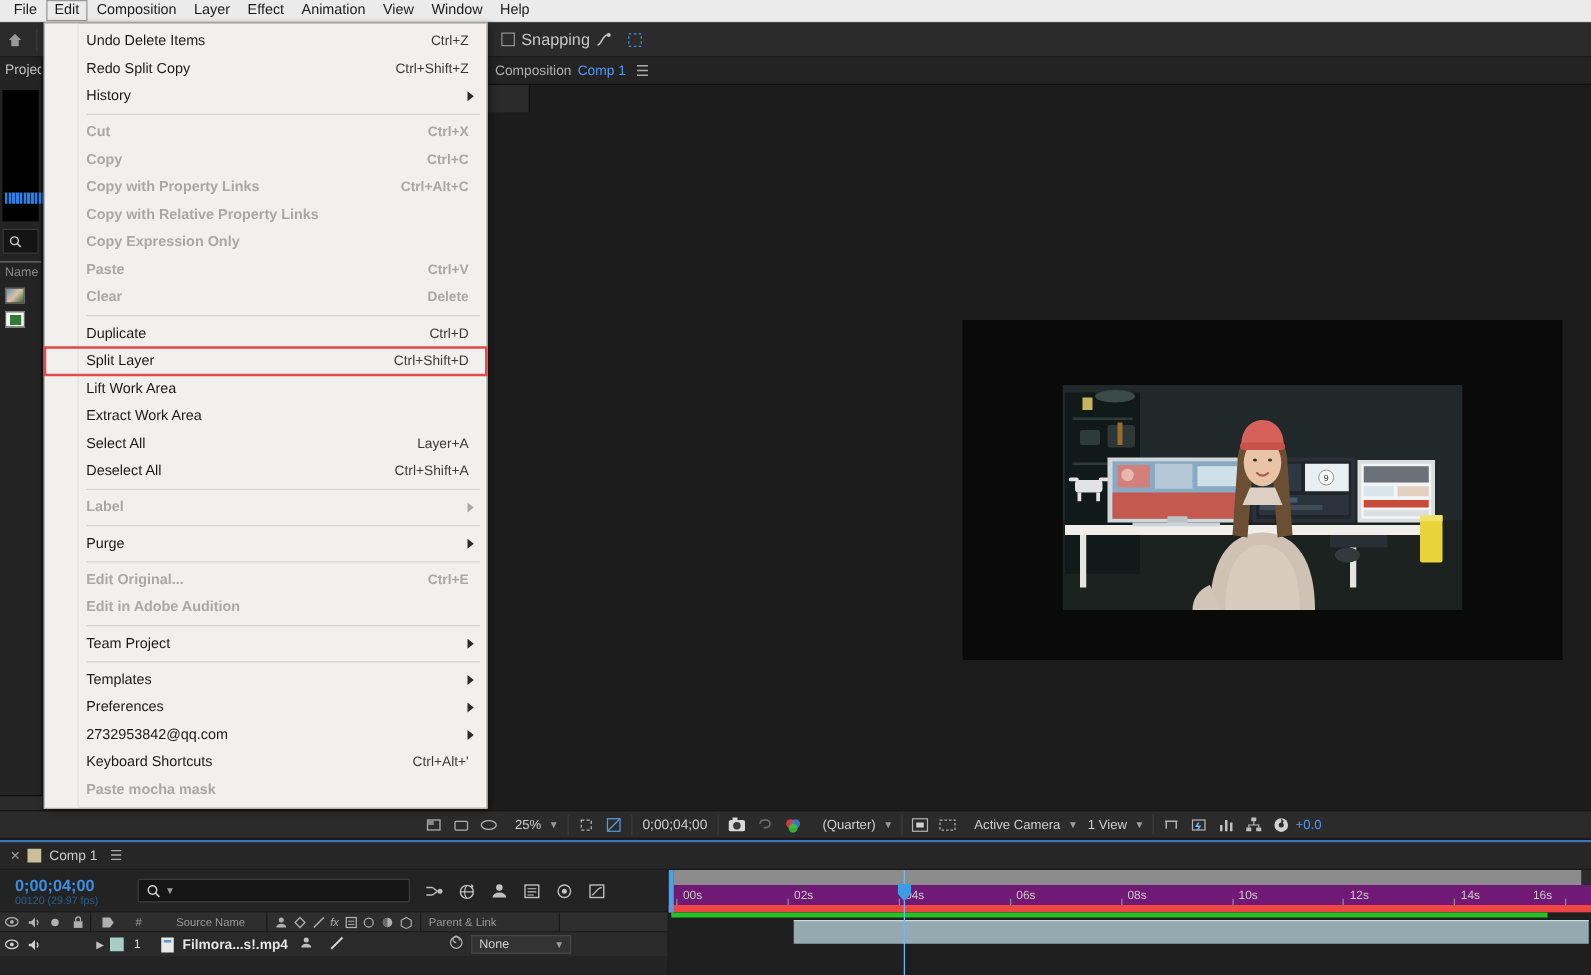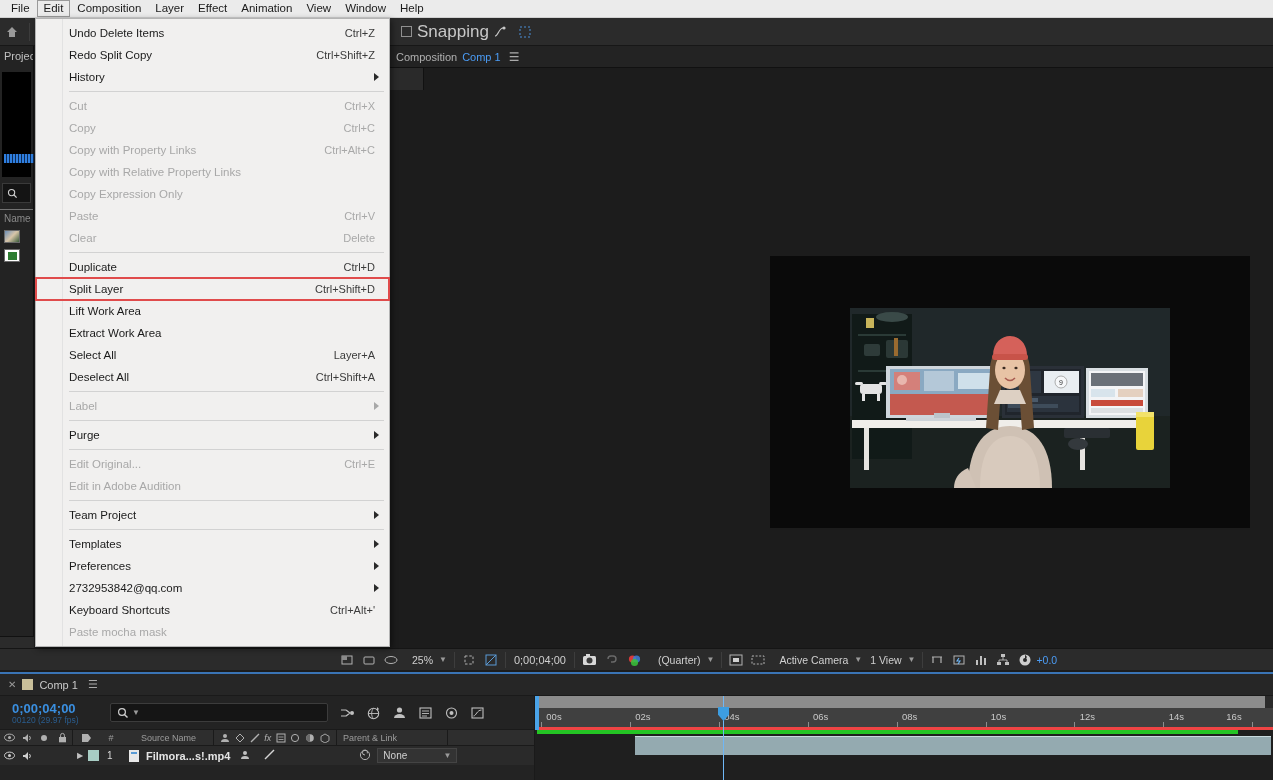--- a/index.html
+++ b/index.html
@@ -37,21 +37,21 @@
   .tool {
     width: 22px; height: 22px; margin: 0 1px;
     display: flex; align-items: center; justify-content: center;
     color: #b6b6b6; font-size: 12px;
   }
   .tool.sel { background: #3d3d3d; }
   .tool.sel svg { fill: #3a7ff0; }
   .tsep { width: 1px; height: 18px; background: #3c3c3c; margin: 0 5px; }
   .snapchk {
     display: flex; align-items: center; gap: 5px;
-    margin-left: 8px; color: #c8c8c8; font-size: 17px;
+    margin-left: 8px; color: #c8c8c8; font-size: 13px;
   }
   .chkbox { width: 11px; height: 11px; border: 1px solid #909090; background: #2b2b2b; }
 
   
   .projpanel {
     position: absolute; left: 0; top: 28px; width: 34px; height: 610px;
     background: #232323; border-right: 1px solid #111;
   }
   .projpanel .ptitle {
     height: 22px; font-size: 11px; color: #c0c0c0;
@@ -181,21 +181,21 @@
     color: #d0d0d0; font-size: 10px;
   }
 
   
   .tlright {
     position: absolute; left: 534px; top: 22px; right: 0; bottom: 0;
     border-left: 1px solid #1a1a1a;
   }
   .ruler {
     position: absolute; left: 0; top: 12px; right: 0; height: 22px;
-    background: #404040; border-bottom: 3px solid #ef4444;
+    background: #701a75; border-bottom: 6px solid #ef4444;
   }
   .ruler .tick {
     position: absolute; bottom: 0; width: 1px; height: 5px; background: #8d8d8d;
   }
   .ruler .tlab {
     position: absolute; top: 3px; font-size: 9.5px; color: #c9c9c9; transform: translateX(-50%);
   }
   .wabar {
     position: absolute; left: 0; top: 0; right: 0; height: 12px; background: #2b2b2b;
   }
@@ -231,21 +231,21 @@
     box-shadow: 2px 2px 6px rgba(0,0,0,0.45);
     padding: 3px 0 3px 0; z-index: 50;
     font-size: 11.5px; color: #1a1a1a;
   }
   .dd-item {
     display: flex; align-items: center; height: 22px;
     padding: 0 10px 0 33px; position: relative; white-space: nowrap;
   }
   .dd-item .dlabel { flex: 1; }
   .dd-item .dkey { color: #3b3b3b; font-size: 11px; padding-right: 4px; }
-  .dd-item.dis .dlabel, .dd-item.dis .dkey { color: #a8a8a8; }
+  .dd-item.dis .dlabel, .dd-item.dis .dkey { color: #a8a8a8; font-weight: bold; }
   .dd-item.dis .arrow { border-left-color: #a8a8a8; }
   .dd-item .arrow {
     width: 0; height: 0; border-top: 4px solid transparent;
     border-bottom: 4px solid transparent; border-left: 5px solid #2a2a2a;
     margin-left: 8px;
   }
   .dd-sep { height: 1px; background: #d2d2d2; margin: 3px 5px 3px 33px; }
   .dd-item.hl { outline: 2px solid #e04b4b; outline-offset: -1px; }
   .leftgutter {
     position: absolute; left: 0; top: 0; bottom: 0; width: 27px;

